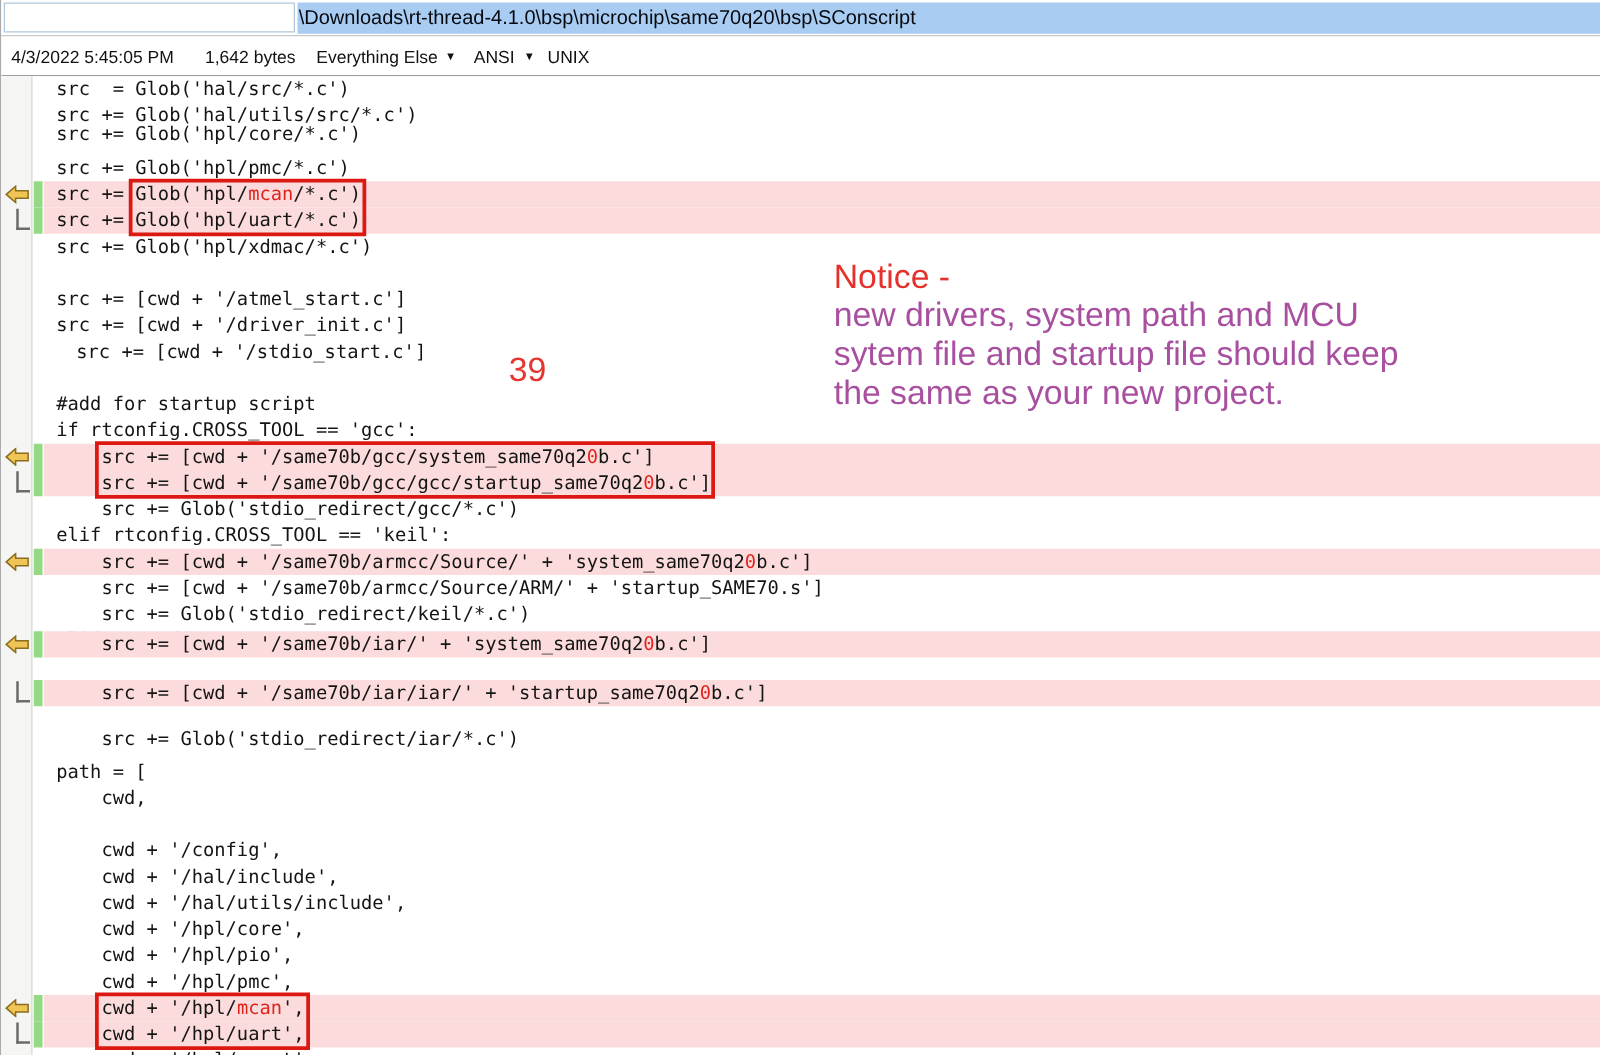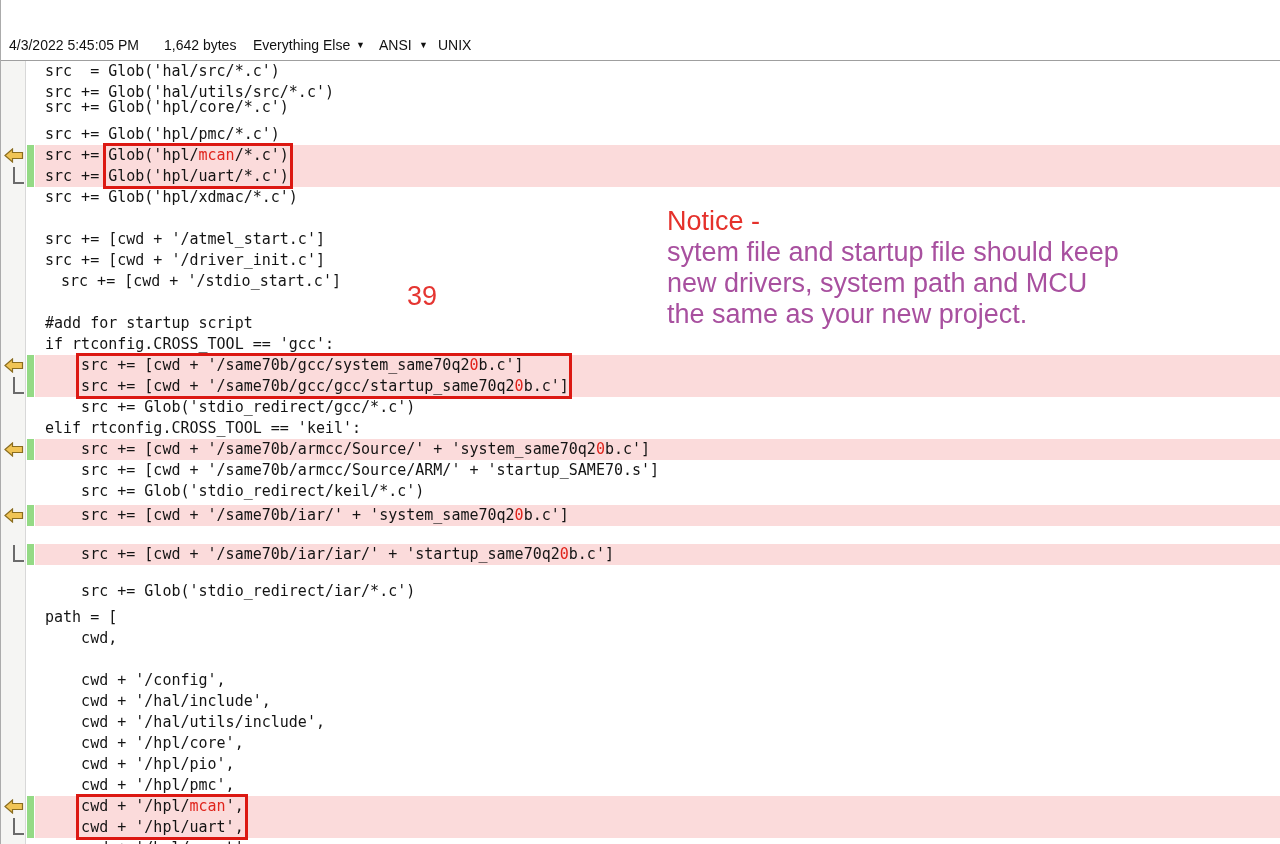--- a/index.html
+++ b/index.html
@@ -37,20 +37,26 @@
   
   .note39 { position:absolute; left:406px; top:281px; font:27px/31px "Liberation Sans", sans-serif; color:#e53531; z-index:6; }
   .notice { position:absolute; left:666px; top:206px; font:27px/31px "Liberation Sans", sans-serif; color:#a8509f; z-index:6; }
   .notice-title { color:#e5312b; }
 </style>
 </head>
 <body>
 
 <div class="page">
 
+  <div class="titlebar">
+    <input class="fname-input" value="" style="">
+    <div class="path-sel">
+      <span class="path-text">\Downloads\rt-thread-4.1.0\bsp\microchip\same70q20\bsp\SConscript</span>
+    </div>
+  </div>
 
   <div class="infobar">
     <span class="ib-date">4/3/2022 5:45:05 PM</span>
     <span class="ib-size">1,642 bytes</span>
     <span class="ib-syn">Everything Else</span>
     <span class="caret c1">▼</span>
     <span class="ib-enc">ANSI</span>
     <span class="caret c2">▼</span>
     <span class="ib-eol">UNIX</span>
   </div>
@@ -203,18 +209,18 @@
         <span class="codetext"><span>    cwd + '/hpl/usart',</span></span>
       </div>
       <div class="redbox" style="left: 102px; top: 82px; width: 190px; height: 46px;"></div>
       <div class="redbox" style="left: 75px; top: 292px; width: 496px; height: 46px;"></div>
       <div class="redbox" style="left: 75px; top: 733px; width: 172px; height: 46px;"></div>
     </div>
 
   <div class="note39">39</div>
   <div class="notice">
     <div class="notice-title">Notice -</div>
+    <div>new drivers, system path and MCU</div>
     <div>sytem file and startup file should keep</div>
-    <div>new drivers, system path and MCU</div>
     <div>the same as your new project.</div>
   </div>
 
 </div>
 
 </body></html>

